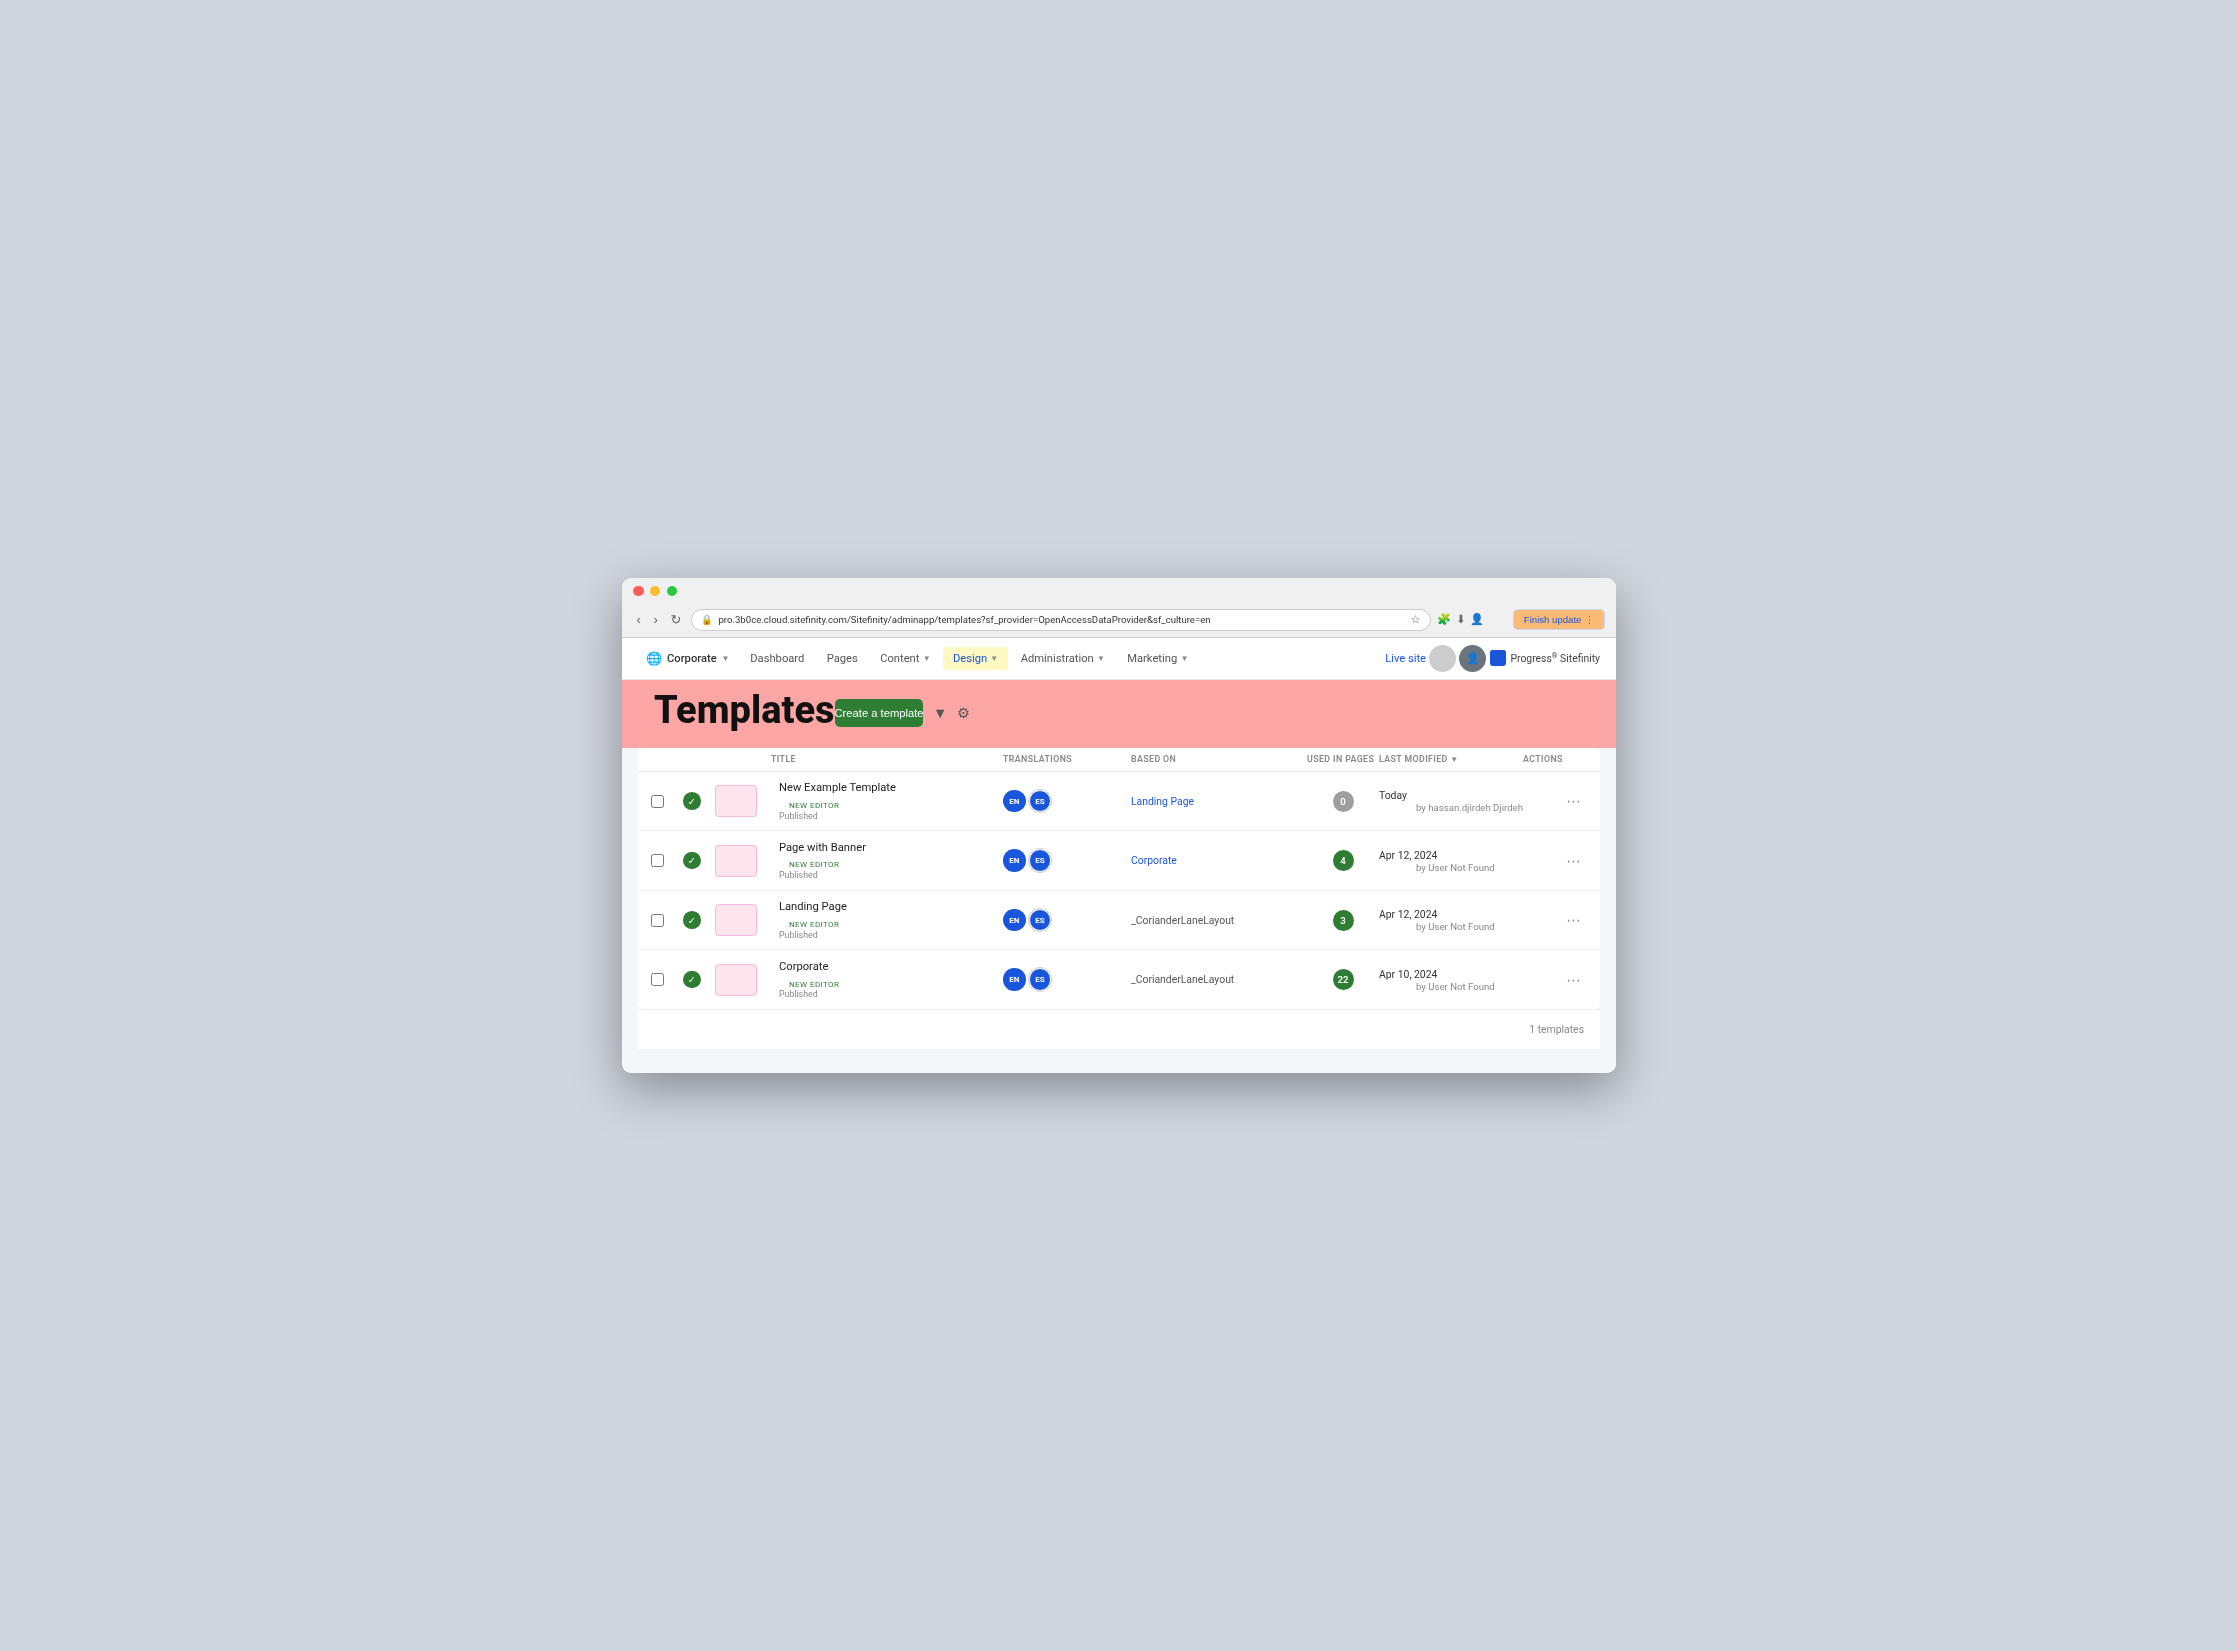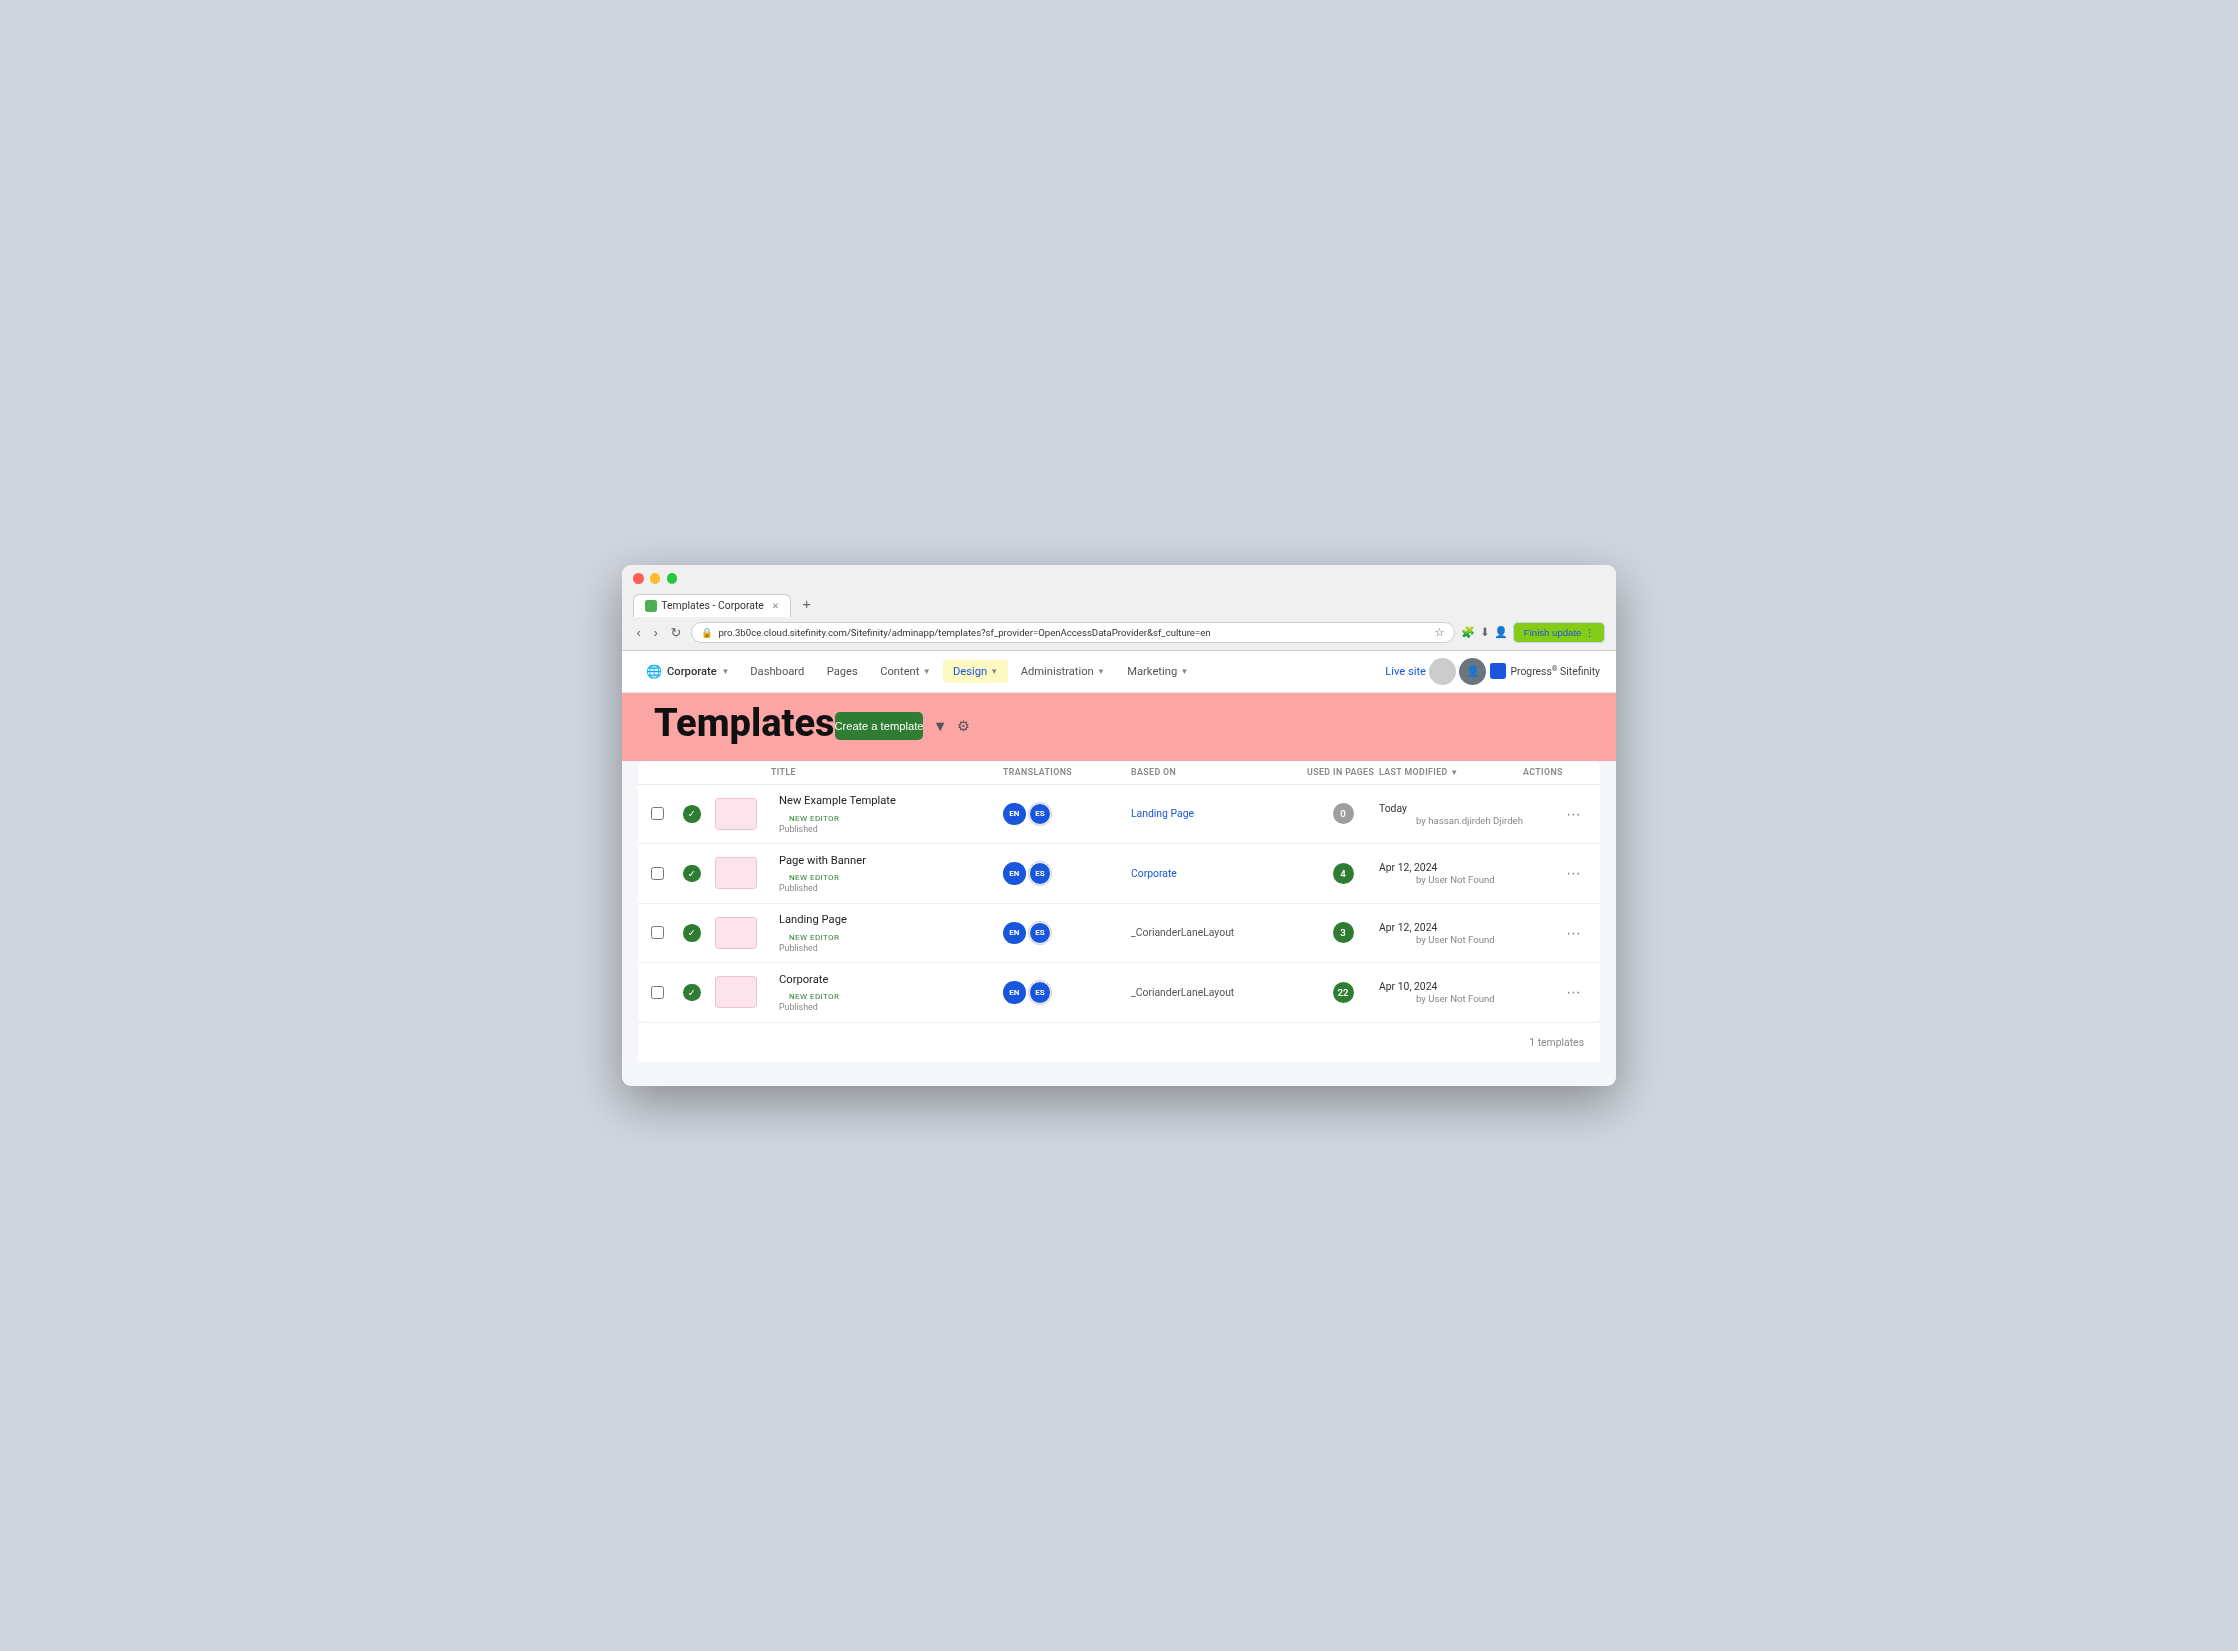--- a/index.html
+++ b/index.html
@@ -49,23 +49,23 @@
     .nav-btn { background: none; border: none; font-size: 13px; color: #666; cursor: pointer; padding: 0 3.2px; }
     .url-bar {
       flex: 1; display: flex; align-items: center;
       background: #fff; border: 0.8px solid #ccc; border-radius: 16px;
       padding: 3.2px 9.6px; gap: 4.8px;
     }
     .url-icon { color: #666; font-size: 9.6px; }
     .url-text { flex: 1; font-size: 9.6px; color: #333; }
     .url-action-btn { background: none; border: none; color: #666; cursor: pointer; font-size: 11.2px; }
     .finish-update-btn {
-      background: #84cc16; border: 0.8px solid #c5d5f5; border-radius: 4.8px;
+      background: #fdba74; border: 0.8px solid #c5d5f5; border-radius: 4.8px;
       padding: 4px 9.6px; font-size: 9.6px; color: #1a56db; cursor: pointer;
-      white-space: nowrap; display: flex; align-items: center; gap: 3.2px;
+      white-space: nowrap; display: flex; align-items: center; gap: 3.2px; margin-left: 24px;
     }
     .browser-toolbar-right { display: flex; align-items: center; gap: 4.8px; }
 
     
     .app-container { background: #f5f6fa; }
 
     
     .top-nav {
       background: #fff; border-bottom: 0.8px solid #e5e7eb;
       display: flex; align-items: center; padding: 0 16px;
@@ -182,28 +182,20 @@
 </head>
 <body>
 
 <div class="browser-window">
 
   <div class="browser-chrome">
     <div class="browser-controls">
       <div class="traffic-light tl-red"></div>
       <div class="traffic-light tl-yellow"></div>
       <div class="traffic-light tl-green"></div>
-    </div>
-    <div class="tab-bar">
-      <div class="tab">
-        <div class="tab-icon"></div>
-        <span class="tab-title">Templates - Corporate</span>
-        <span class="tab-close">✕</span>
-      </div>
-      <button class="tab-new">+</button>
     </div>
     <div class="address-bar">
       <button class="nav-btn">‹</button>
       <button class="nav-btn">›</button>
       <button class="nav-btn">↻</button>
       <div class="url-bar">
         <span class="url-icon">🔒</span>
         <span class="url-text">pro.3b0ce.cloud.sitefinity.com/Sitefinity/adminapp/templates?sf_provider=OpenAccessDataProvider&amp;sf_culture=en</span>
         <span class="url-action-btn">☆</span>
       </div>

